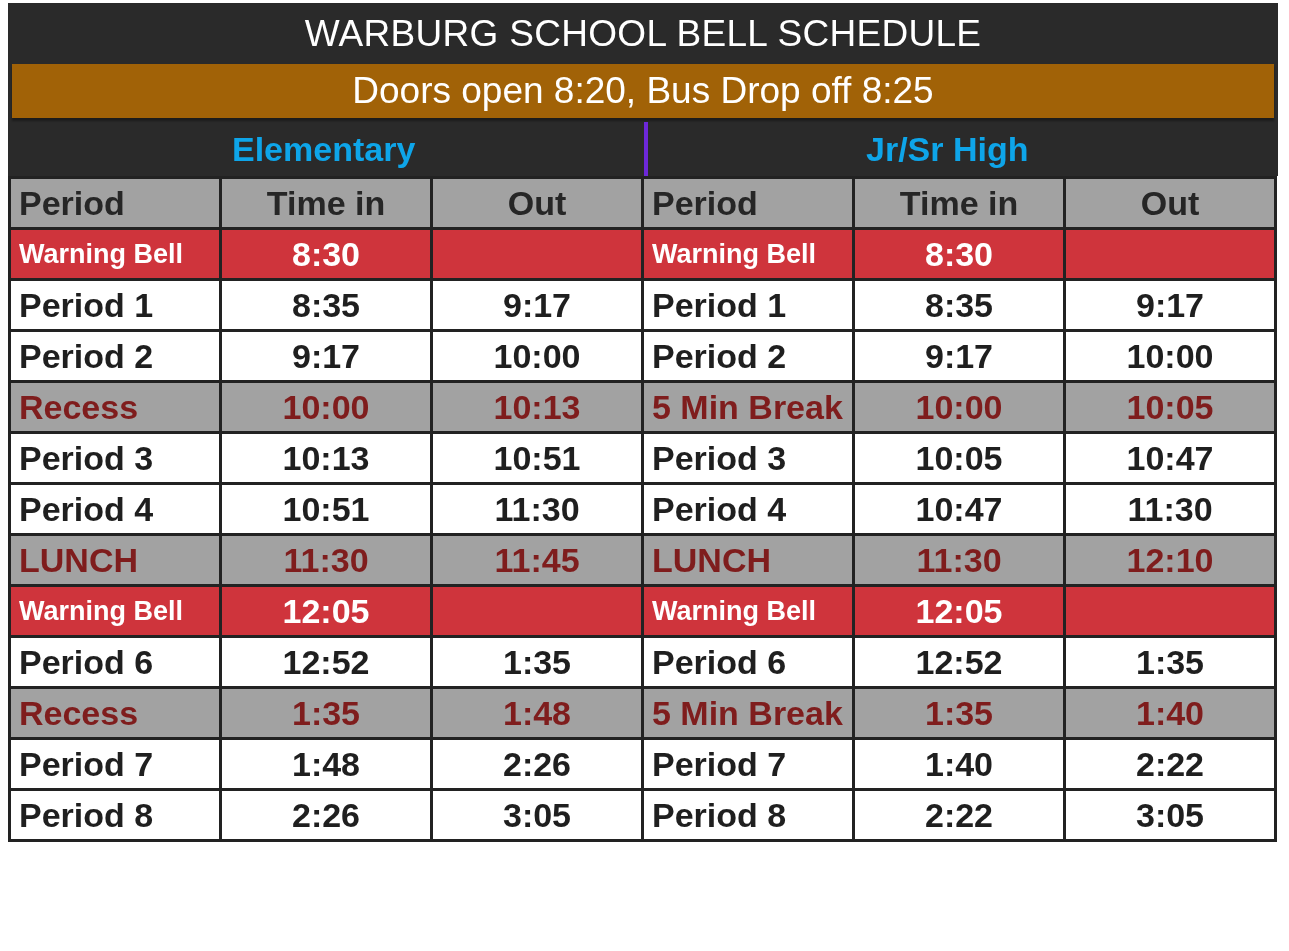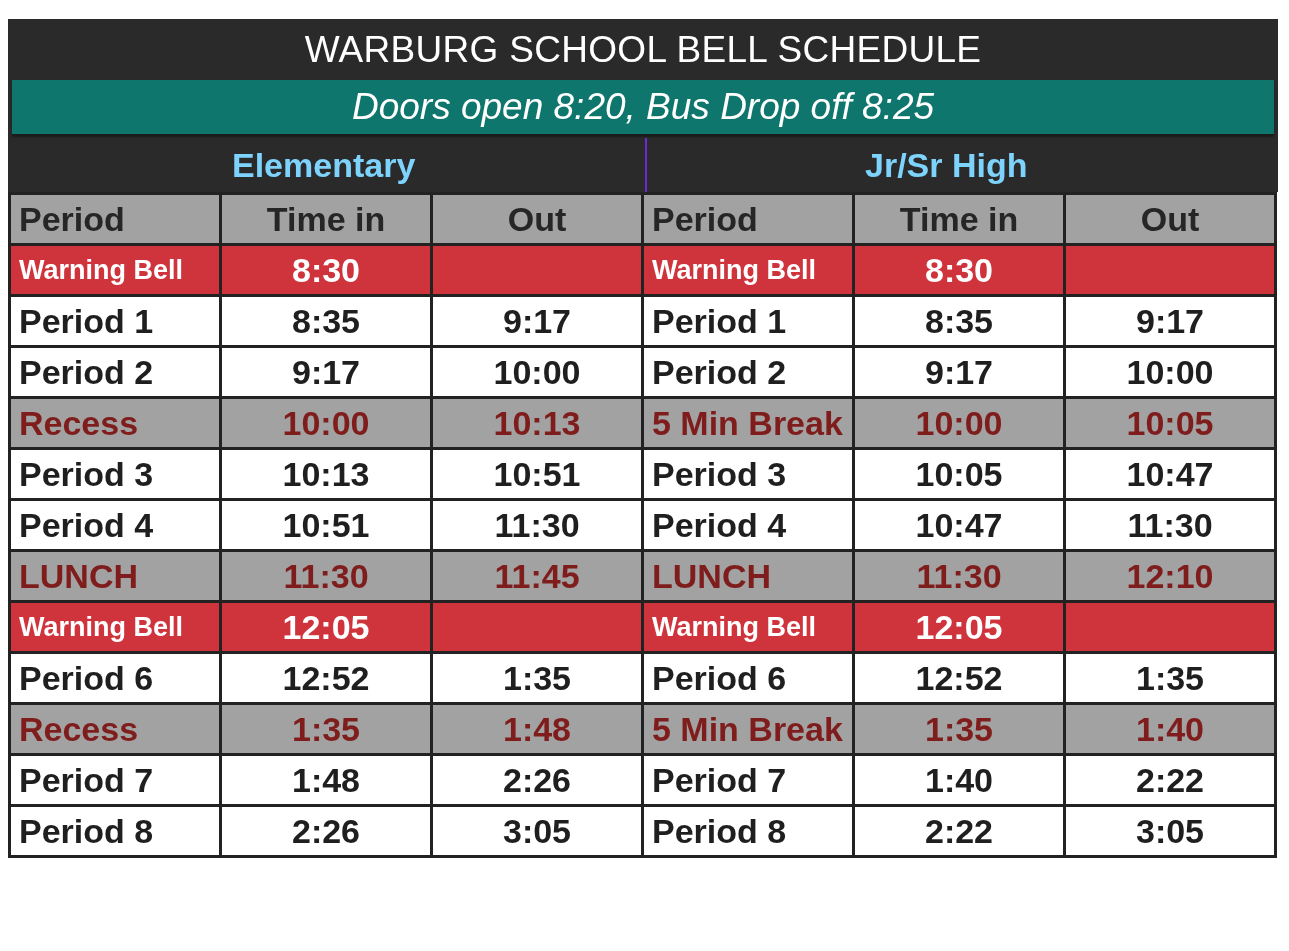--- a/index.html
+++ b/index.html
@@ -1,32 +1,32 @@
 <!DOCTYPE html>
 <html><head>
 <meta charset="utf-8">
 <style>
   html, body { margin: 0; padding: 0; background: #ffffff; }
   body { width: 1289px; height: 951px; position: relative; overflow: hidden;
          font-family: "Liberation Sans", "DejaVu Sans", sans-serif; }
-  .sheet { position: absolute; left: 8px; top: 19px; width: 1270px; }
+  .sheet { position: absolute; left: 8px; top: 3px; width: 1270px; }
   .title-row { height: 61px; background: #2a2a2a; color: #ffffff;
                display: flex; align-items: center; justify-content: center;
                font-size: 37px; letter-spacing: 0.3px; }
   .sub-row { height: 58px; background: #2a2a2a; position: relative; }
   .sub-row .red { position: absolute; left: 4px; right: 4px; top: 0; bottom: 4px;
-                  background: #0f766e; color: #ffffff; display: flex; align-items: center;
+                  background: #a16207; color: #ffffff; display: flex; align-items: center;
                   justify-content: center; font-size: 37px;
-                  box-shadow: 0 3px 2px rgba(0,0,0,0.35); font-style: italic; }
+                  box-shadow: 0 3px 2px rgba(0,0,0,0.35); }
   .section-row { height: 54px; background: #2a2a2a; display: flex; }
-  .section { flex: 1; display: flex; align-items: center; color: #7dd3fc;
+  .section { flex: 1; display: flex; align-items: center; color: #0ea5e9;
              font-weight: bold; font-size: 34px; position: relative; }
   .section.elem { justify-content: flex-start; padding-left: 224px; box-sizing: border-box; }
   .section.high { justify-content: flex-start; padding-left: 218px; box-sizing: border-box;
-                  border-left: 2px solid #6d28d9; }
+                  border-left: 4px solid #6d28d9; }
   table { border-collapse: collapse; width: 1048px; table-layout: fixed; }
   td { border: 3px solid #222222; height: 48px; padding: 0; font-size: 34px;
        color: #1f1f1f; text-align: center; white-space: nowrap; overflow: hidden; }
   td.label { text-align: left; padding-left: 8px; font-weight: bold; }
   tr.hdr td { background: #a2a2a2; font-weight: bold; color: #262626; }
   tr.hdr td.label { font-weight: bold; }
   tr.bell td { background: #cf343c; color: #ffffff; }
   tr.bell td.label { font-size: 27px; }
   tr.bell td.time-bold { font-weight: bold; }
   tr.brk td { background: #a2a2a2; color: #7f1d1d; }

